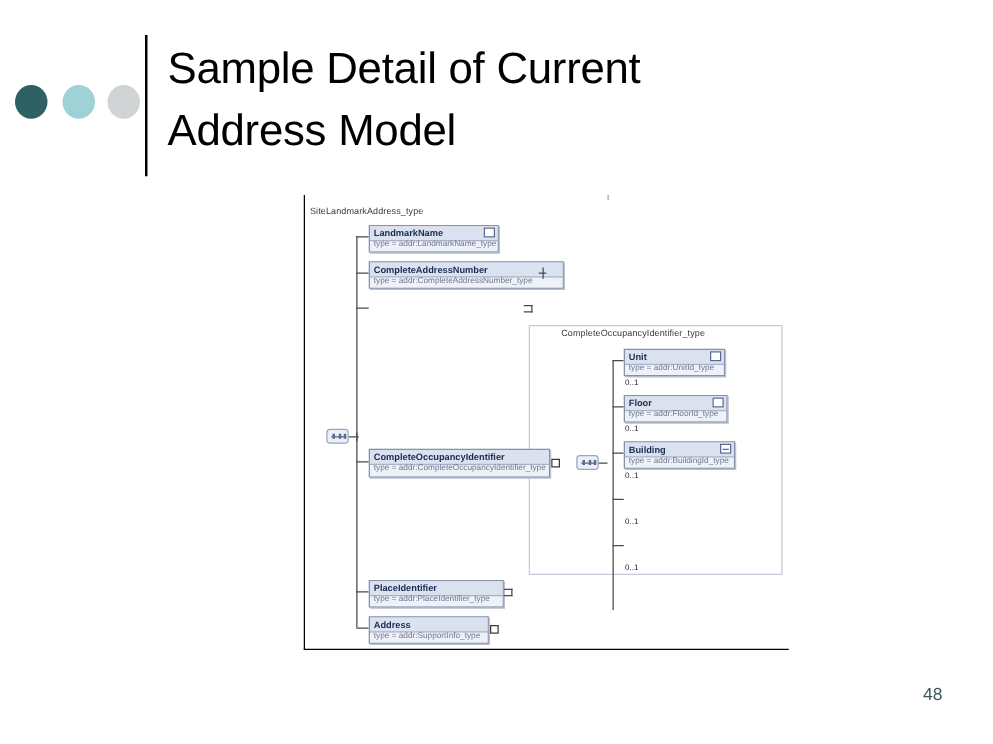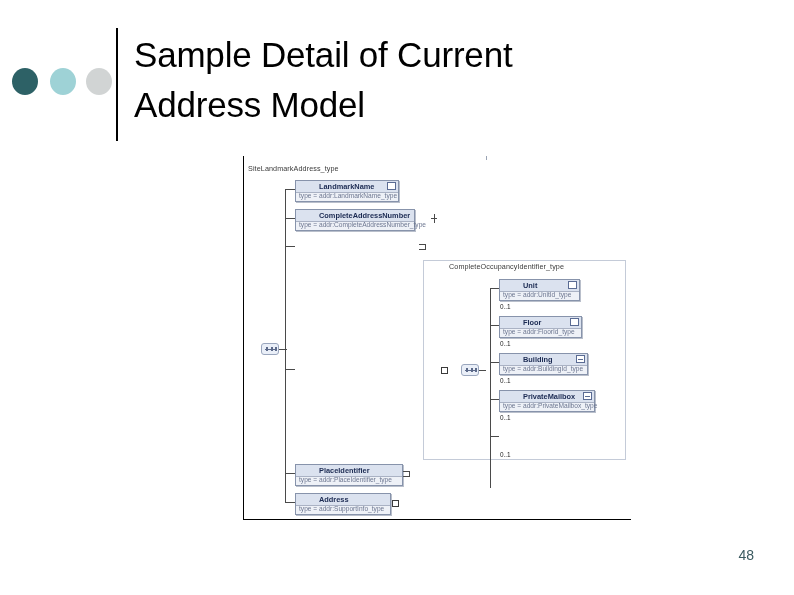--- a/index.html
+++ b/index.html
@@ -110,21 +110,20 @@
   }
   .ebox .ename {
     position: absolute;
     left: 3px;
     top: 0px;
     font-size: 7.4px;
     font-weight: bold;
     color: #1b2a52;
     white-space: nowrap;
     line-height: 11px;
-    margin-left: 20px;
   }
   .ebox .etype {
     position: absolute;
     left: 3px;
     top: 10px;
     font-size: 6.6px;
     color: #6d7791;
     white-space: nowrap;
     line-height: 10px;
   }
@@ -249,21 +248,21 @@
   <div class="ebox" style="left:52px; top:24px; width:104px; height:22px;">
     <div class="ename-bar"></div>
     <div class="ebody"></div>
     <div class="esplit"></div>
     <div class="ename">LandmarkName</div>
     <div class="etype">type = addr:LandmarkName_type</div>
     <div class="expander"></div>
   </div>
 
   <div class="hline" style="left:42px; top:62px; width:10px;"></div>
-  <div class="ebox" style="left:52px; top:53px; width:120px; height:22px;">
+  <div class="ebox" style="left:52px; top:53px; width:156px; height:22px;">
     <div class="ename-bar"></div>
     <div class="ebody"></div>
     <div class="esplit"></div>
     <div class="ename">CompleteAddressNumber</div>
     <div class="etype">type = addr:CompleteAddressNumber_type</div>
   </div>
   <div class="hline" style="left:188px; top:62px; width:6px;"></div>
   <div class="vline" style="left:191px; top:58px; height:9px;"></div>
 
   <div class="hline" style="left:42px; top:90px; width:10px;"></div>
@@ -277,20 +276,27 @@
   <div class="seq" style="left:18px; top:187px;">
     <div class="seqdots"></div>
     <div class="seqd" style="left:4px;"></div>
     <div class="seqd" style="left:9px;"></div>
     <div class="seqd" style="left:13px;"></div>
   </div>
   <div class="hline" style="left:36px; top:193px; width:8px;"></div>
   <div class="vline" style="left:42px; top:190px; height:7px;"></div>
 
   <div class="hline" style="left:42px; top:213px; width:10px;"></div>
+  <div class="ebox" style="left:52px; top:203px; width:145px; height:23px;">
+    <div class="ename-bar"></div>
+    <div class="ebody"></div>
+    <div class="esplit"></div>
+    <div class="ename">CompleteOccupancyIdentifier</div>
+    <div class="etype">type = addr:CompleteOccupancyIdentifier_type</div>
+  </div>
   <div class="sq" style="left:198px; top:211px;"></div>
 
   <div class="seq" style="left:218px; top:208px;">
     <div class="seqdots"></div>
     <div class="seqd" style="left:4px;"></div>
     <div class="seqd" style="left:9px;"></div>
     <div class="seqd" style="left:13px;"></div>
   </div>
   <div class="hline" style="left:236px; top:214px; width:7px;"></div>
 
@@ -323,28 +329,20 @@
     <div class="ename-bar"></div>
     <div class="ebody"></div>
     <div class="esplit"></div>
     <div class="ename">Building</div>
     <div class="etype">type = addr:BuildingId_type</div>
     <div class="expander minus"></div>
   </div>
   <div class="card" style="left:257px; top:221px;">0..1</div>
 
   <div class="hline" style="left:247px; top:243px; width:9px;"></div>
-  <div class="ebox" style="left:256px; top:234px; width:96px; height:22px;">
-    <div class="ename-bar"></div>
-    <div class="ebody"></div>
-    <div class="esplit"></div>
-    <div class="ename">PrivateMailbox</div>
-    <div class="etype">type = addr:PrivateMailbox_type</div>
-    <div class="expander minus"></div>
-  </div>
   <div class="card" style="left:257px; top:258px;">0..1</div>
 
   <div class="hline" style="left:247px; top:280px; width:9px;"></div>
   <div class="card" style="left:257px; top:295px;">0..1</div>
 
   <div class="hline" style="left:42px; top:317px; width:10px;"></div>
   <div class="ebox" style="left:52px; top:308px; width:108px; height:22px;">
     <div class="ename-bar"></div>
     <div class="ebody"></div>
     <div class="esplit"></div>

